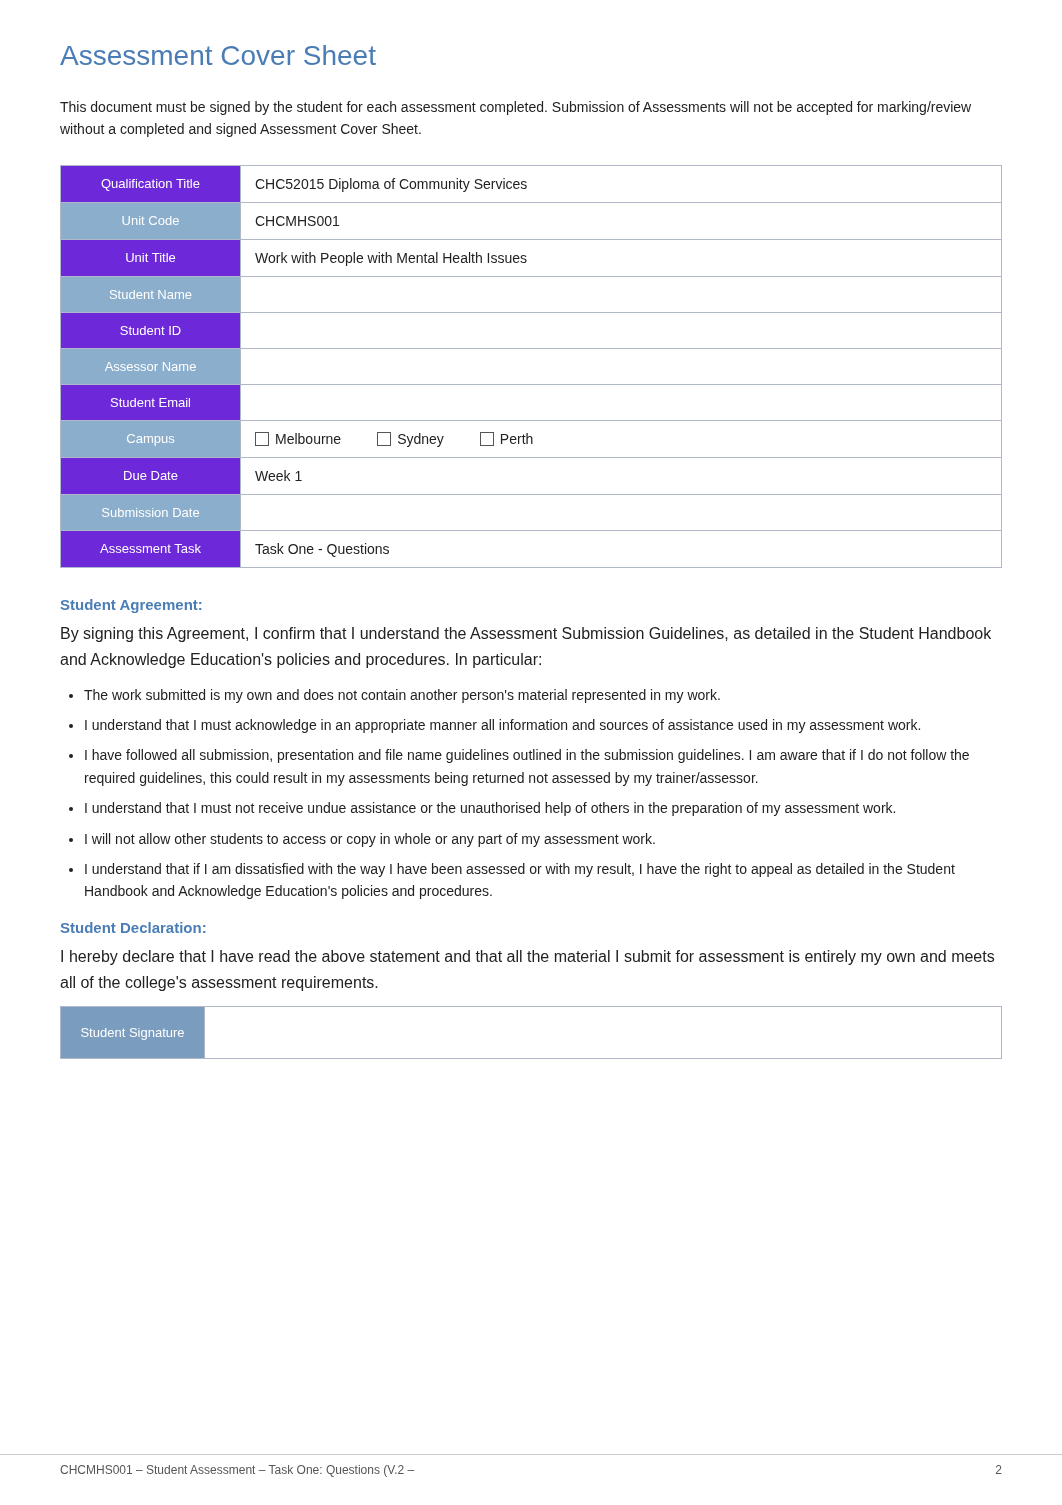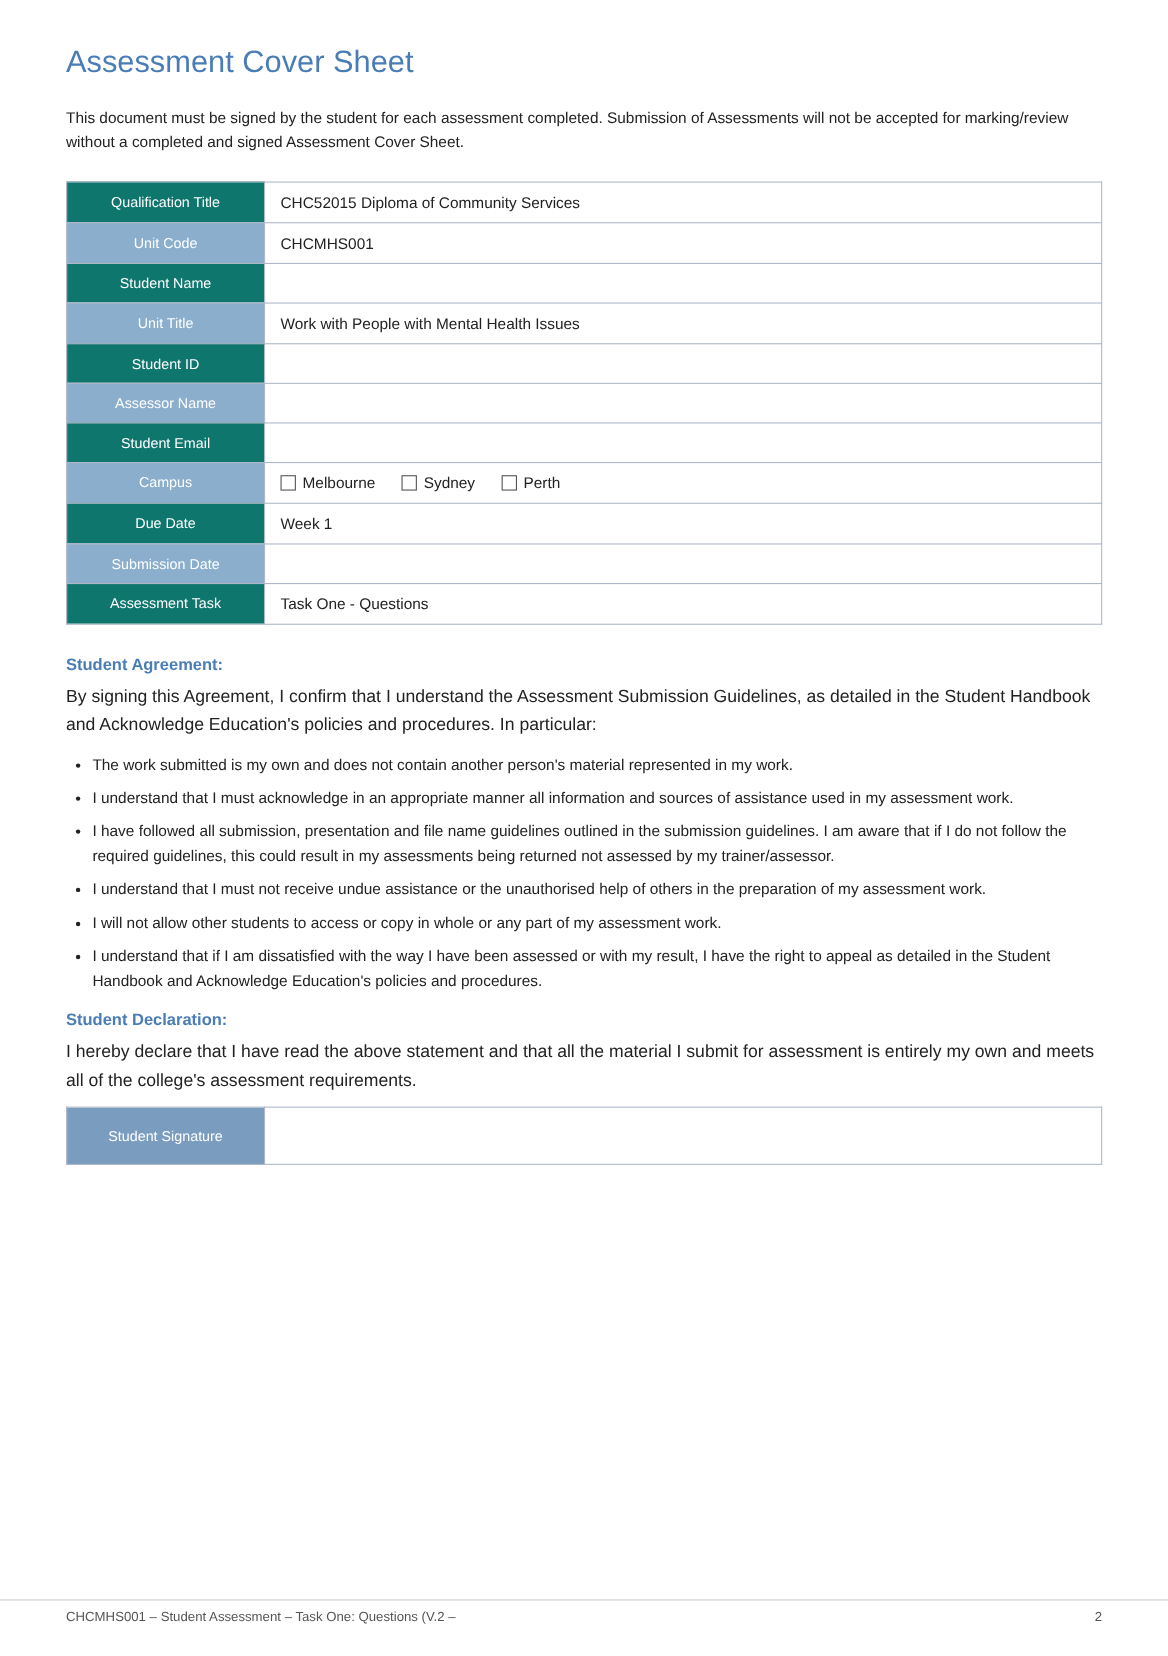--- a/index.html
+++ b/index.html
@@ -30,38 +30,38 @@
       width: 100%;
       border-collapse: collapse;
       margin-bottom: 28px;
     }
     .cover-table tr td {
       border: 1px solid #b0b8c8;
       padding: 10px 14px;
       vertical-align: middle;
     }
     .cover-table tr td.label-cell {
-      background-color: #0f766e;
+      background-color: #6d28d9;
       color: #fff;
       font-size: 13px;
       text-align: center;
       width: 180px;
       font-weight: 400;
     }
     .cover-table tr:nth-child(even) td.label-cell {
       background-color: #8aaecc;
     }
     .cover-table tr td.value-cell {
       background-color: #fff;
       color: #222;
       font-size: 14px;
     }
     .campus-options {
       display: flex;
-      gap: 24px;
+      gap: 36px;
       align-items: center;
     }
     .campus-option {
       display: flex;
       align-items: center;
       gap: 6px;
       font-size: 14px;
     }
     .checkbox-box {
       width: 14px;
@@ -103,21 +103,21 @@
     .sig-table td {
       border: 1px solid #b0b8c8;
       padding: 18px 14px;
       vertical-align: middle;
     }
     .sig-table td.label-cell {
       background-color: #7a9cbf;
       color: #fff;
       font-size: 13px;
       text-align: center;
-      width: 180px;
+      width: 144px;
     }
     .sig-table td.value-cell {
       background-color: #fff;
       min-height: 50px;
     }
     
     .footer-bar {
       position: absolute;
       bottom: 20px;
       left: 0;
@@ -141,26 +141,26 @@
   <tbody id="cover-table-body">
   <tr>
         <td class="label-cell">Qualification Title</td>
         <td class="value-cell">CHC52015 Diploma of Community Services</td>
       </tr>
       <tr>
         <td class="label-cell">Unit Code</td>
         <td class="value-cell">CHCMHS001</td>
       </tr>
       <tr>
-        <td class="label-cell">Student Name</td>
-        <td class="value-cell"></td>
-      </tr>
-      <tr>
         <td class="label-cell">Unit Title</td>
         <td class="value-cell">Work with People with Mental Health Issues</td>
+      </tr>
+      <tr>
+        <td class="label-cell">Student Name</td>
+        <td class="value-cell"></td>
       </tr>
       <tr>
         <td class="label-cell">Student ID</td>
         <td class="value-cell"></td>
       </tr>
       <tr>
         <td class="label-cell">Assessor Name</td>
         <td class="value-cell"></td>
       </tr>
       <tr>

